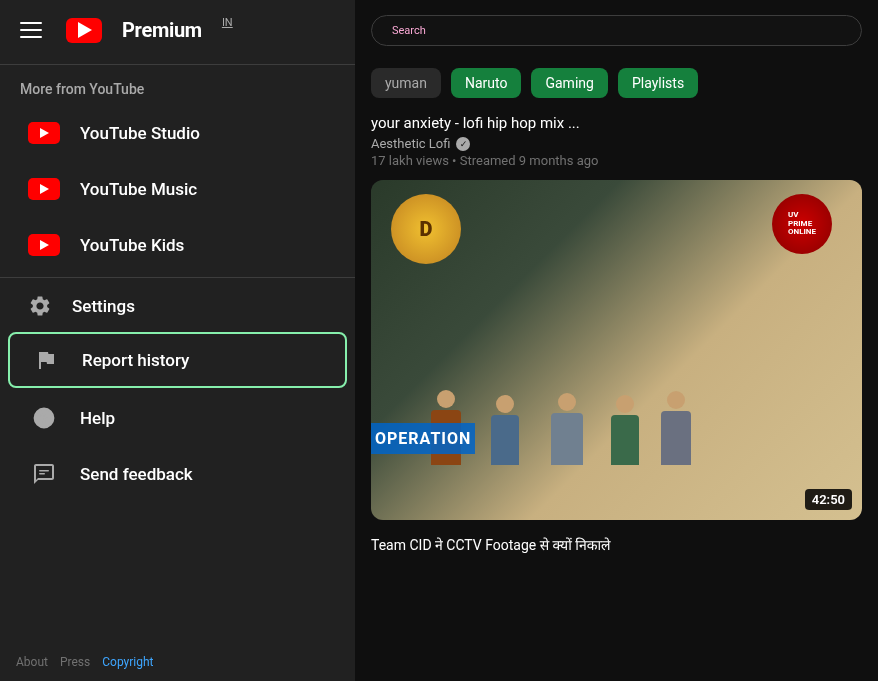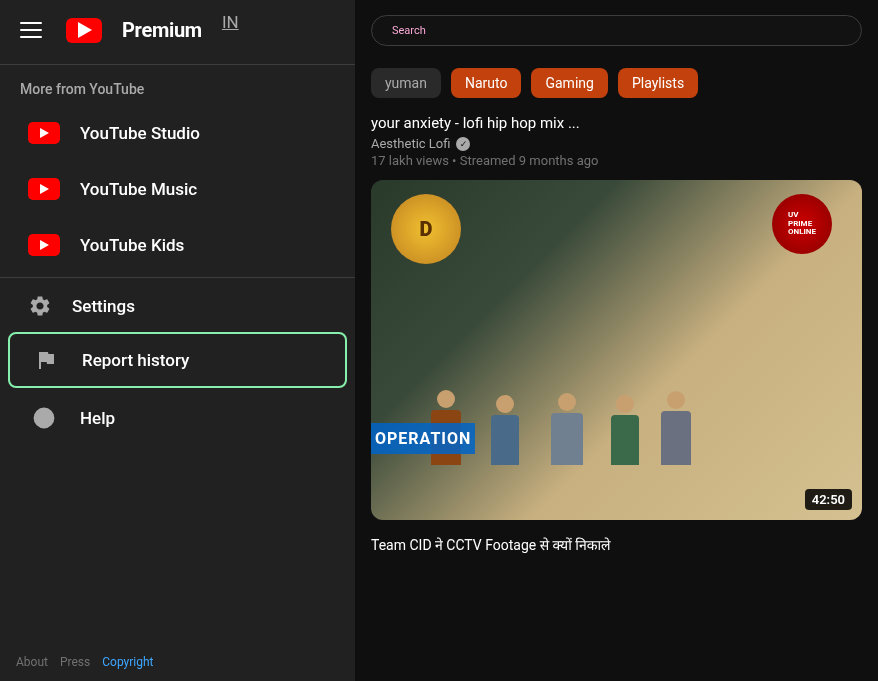--- a/index.html
+++ b/index.html
@@ -74,21 +74,21 @@
     }
 
     .logo-text {
       font-size: 20px;
       font-weight: 700;
       color: #fff;
       letter-spacing: -0.3px;
     }
 
     .premium-badge {
-      font-size: 17px;
+      font-size: 11px;
       color: #aaa;
       position: relative;
       top: -8px;
       font-weight: 400;
       text-decoration: underline;
     }
 
     .divider {
       height: 1px;
       background: #3d3d3d;
@@ -238,21 +238,21 @@
 
     
     .filter-chips {
       display: flex;
       gap: 10px;
       padding: 8px 16px;
       overflow: hidden;
     }
 
     .chip {
-      background: #c2410c;
+      background: #15803d;
       border-radius: 8px;
       padding: 7px 14px;
       font-size: 14px;
       color: #fff;
       cursor: pointer;
       white-space: nowrap;
       flex-shrink: 0;
     }
 
     
@@ -473,20 +473,30 @@
   <div class="sidebar-item">
     <div class="item-icon help-icon">
       <svg viewBox="0 0 24 24" xmlns="http://www.w3.org/2000/svg" fill="none">
         <circle cx="12" cy="12" r="9.5" stroke="#aaa" stroke-width="1.8"></circle>
         <text x="12" y="17" text-anchor="middle" font-size="13" font-weight="700" fill="#aaa">?</text>
       </svg>
     </div>
     <span class="item-label">Help</span>
   </div>
 
+  <div class="sidebar-item">
+    <div class="item-icon feedback-icon">
+      <svg viewBox="0 0 24 24" xmlns="http://www.w3.org/2000/svg">
+        <path d="M20 2H4c-1.1 0-2 .9-2 2v18l4-4h14c1.1 0 2-.9 2-2V4c0-1.1-.9-2-2-2zm0 14H6l-2 2V4h16v12z" fill="#aaa"></path>
+        <rect x="7" y="8" width="10" height="1.5" rx="0.75" fill="#aaa"></rect>
+        <rect x="7" y="11" width="6" height="1.5" rx="0.75" fill="#aaa"></rect>
+      </svg>
+    </div>
+    <span class="item-label">Send feedback</span>
+  </div>
 
   <div class="sidebar-footer">
     <span class="footer-link">About</span>
     <span class="footer-link">Press</span>
     <span class="footer-link" style="color: #3ea6ff;">Copyright</span>
   </div>
 
 </div>
 
 <div class="main-content">

